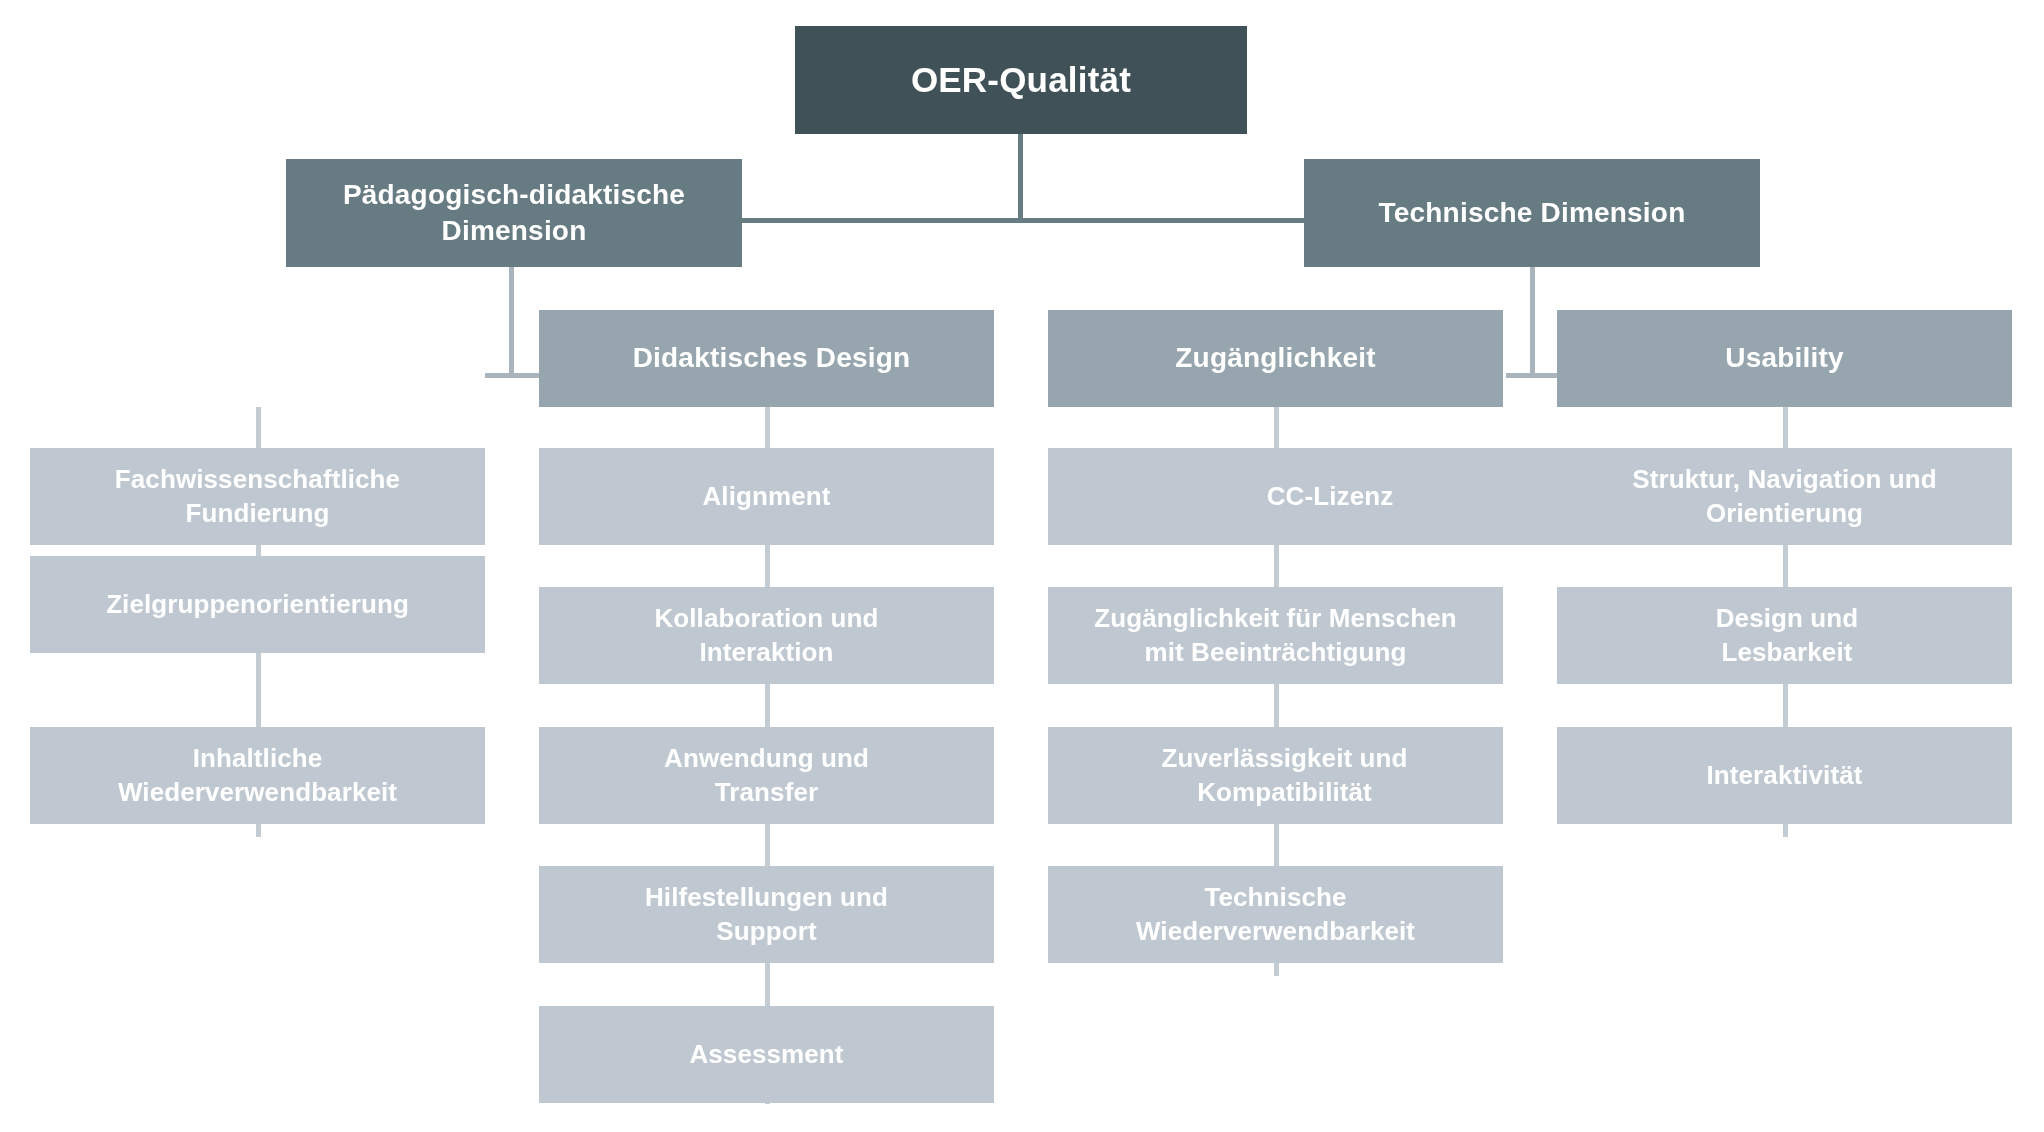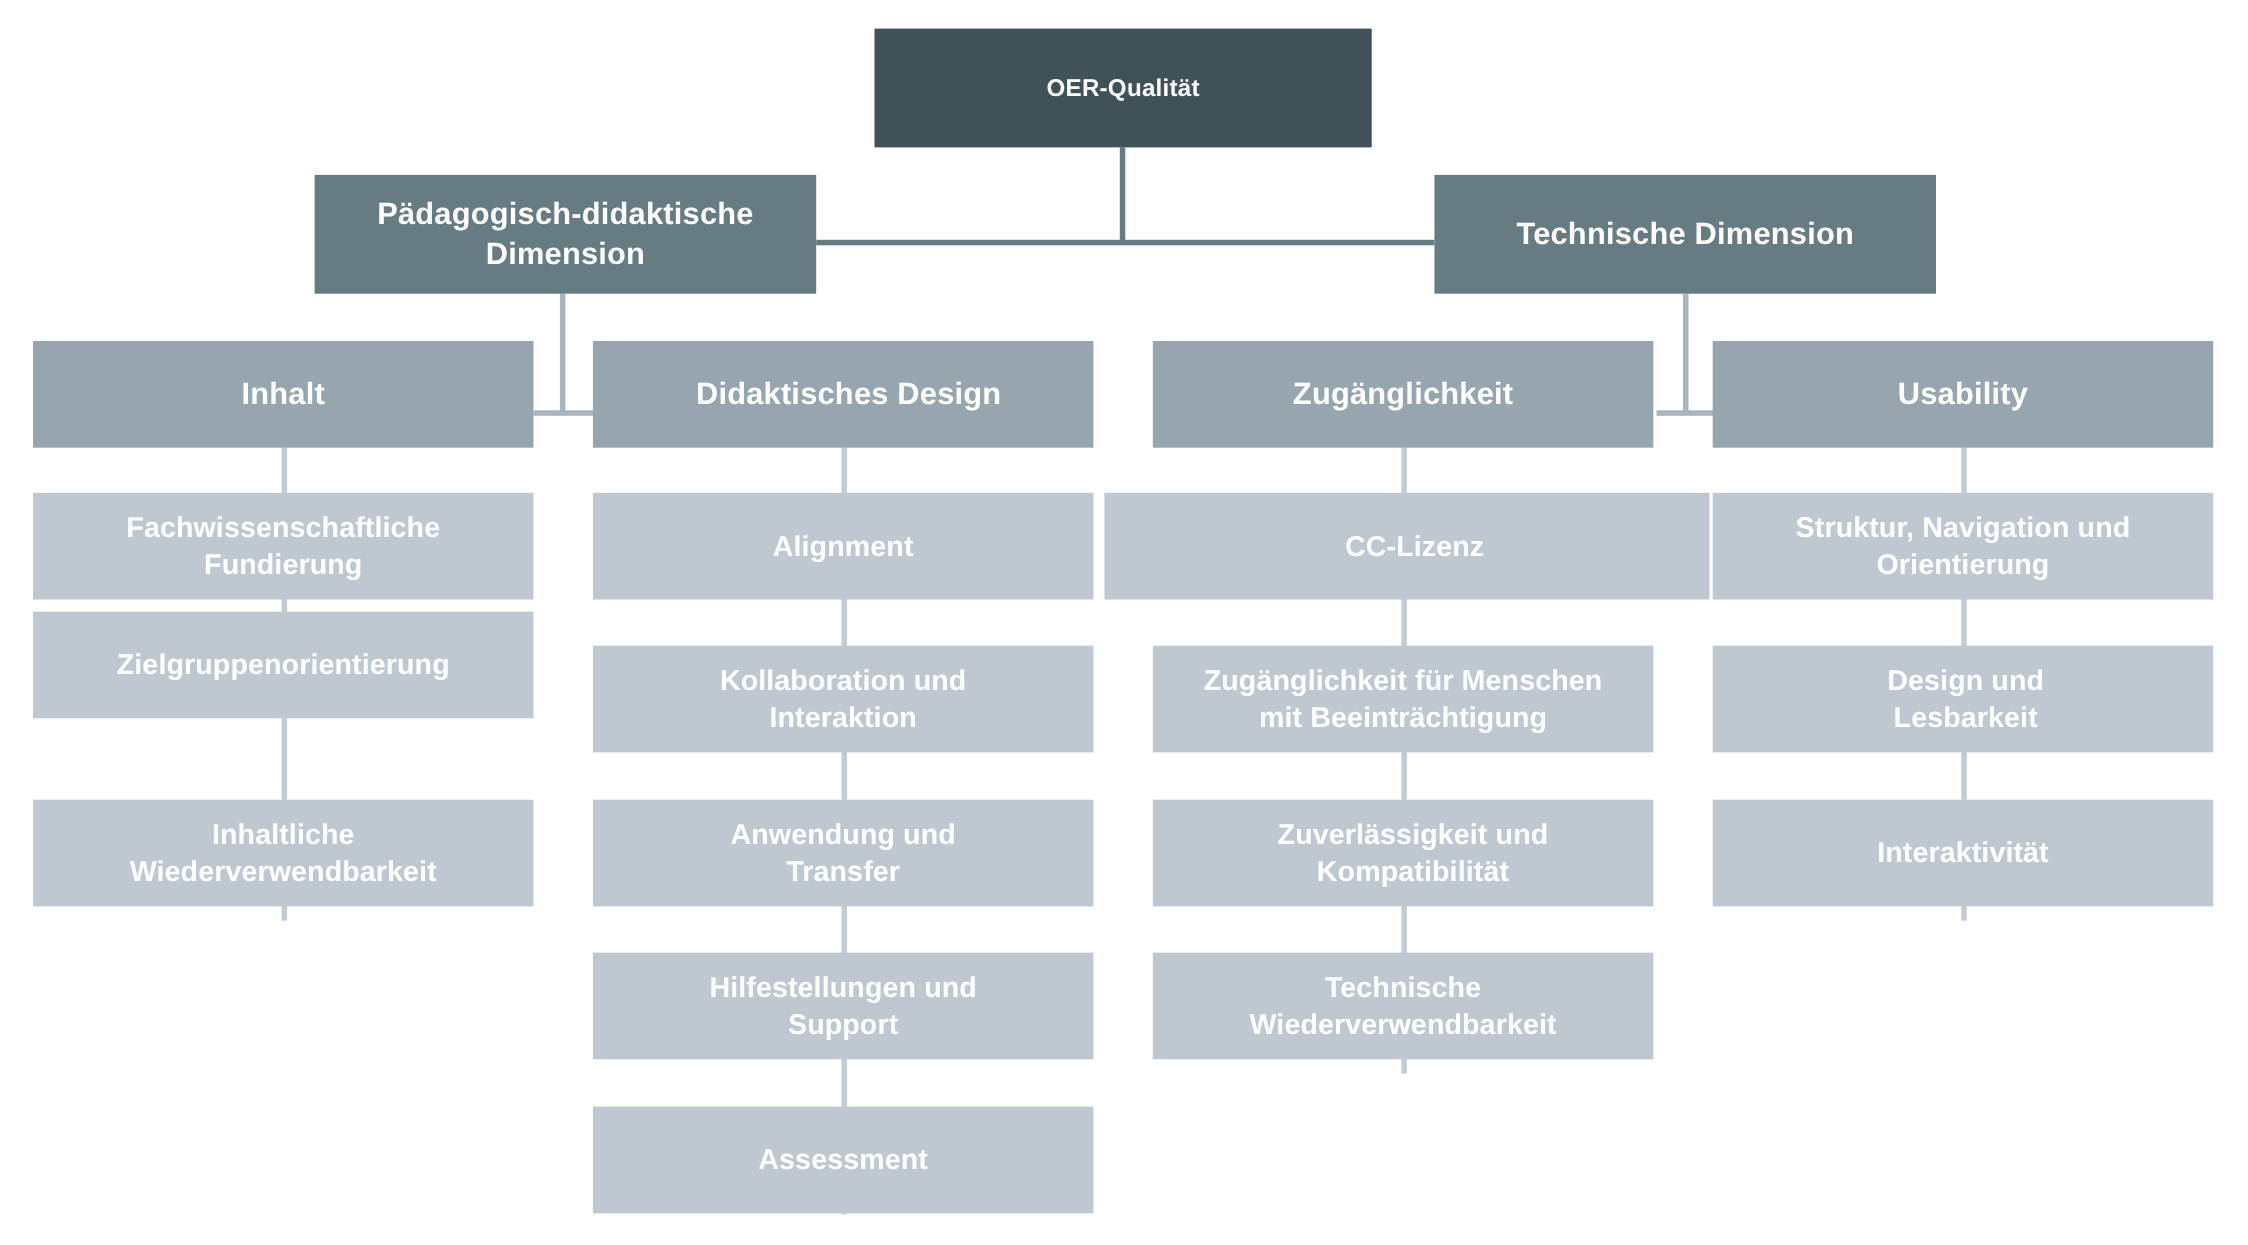--- a/index.html
+++ b/index.html
@@ -37,21 +37,21 @@
   }
 
   .node .label {
     display: block;
     width: 100%;
     white-space: pre-line;
   }
 
   .node-root {
     background: #405158;
-    font-size: 22px;
+    font-size: 35px;
     letter-spacing: 0.2px;
   }
 
   .node-dimension {
     background: #677b82;
     font-size: 28px;
     letter-spacing: 0.2px;
   }
 
   .node-category {
@@ -110,23 +110,20 @@
 
   <div class="node node-dimension" style="left:286px; top:159px; width:456px; height:108px;align-items:center;">
     <span class="label">Pädagogisch-didaktische
 Dimension</span>
   </div>
 
   <div class="node node-dimension" style="left:1304px; top:159px; width:456px; height:108px;">
     <span class="label">Technische Dimension</span>
   </div>
 
-  <div class="node node-category" style="left:30px; top:310px; width:455px; height:97px;">
-    <span class="label">Inhalt</span>
-  </div>
 
   <div class="node node-category" style="left:539px; top:310px; width:455px; height:97px;padding-left:20px;">
     <span class="label">Didaktisches Design</span>
   </div>
 
   <div class="node node-category" style="left:1048px; top:310px; width:455px; height:97px;">
     <span class="label">Zugänglichkeit</span>
   </div>
 
   <div class="node node-category" style="left:1557px; top:310px; width:455px; height:97px;">
@@ -157,21 +154,21 @@
 Transfer</span>
   </div>
   <div class="node node-leaf" style="left:539px; top:866px; width:455px; height:97px;">
     <span class="label">Hilfestellungen und
 Support</span>
   </div>
   <div class="node node-leaf" style="left:539px; top:1006px; width:455px; height:97px;">
     <span class="label">Assessment</span>
   </div>
 
-  <div class="node node-leaf" style="left:1004px; top:448px; width:550px; height:97px;padding-left:24px;">
+  <div class="node node-leaf" style="left:1048px; top:448px; width:550px; height:97px;padding-left:24px;">
     <span class="label">CC-Lizenz</span>
   </div>
   <div class="node node-leaf" style="left:1048px; top:587px; width:455px; height:97px;">
     <span class="label">Zugänglichkeit für Menschen
 mit Beeinträchtigung</span>
   </div>
   <div class="node node-leaf" style="left:1048px; top:727px; width:455px; height:97px;padding-left:28px;">
     <span class="label">Zuverlässigkeit und
 Kompatibilität</span>
   </div>

